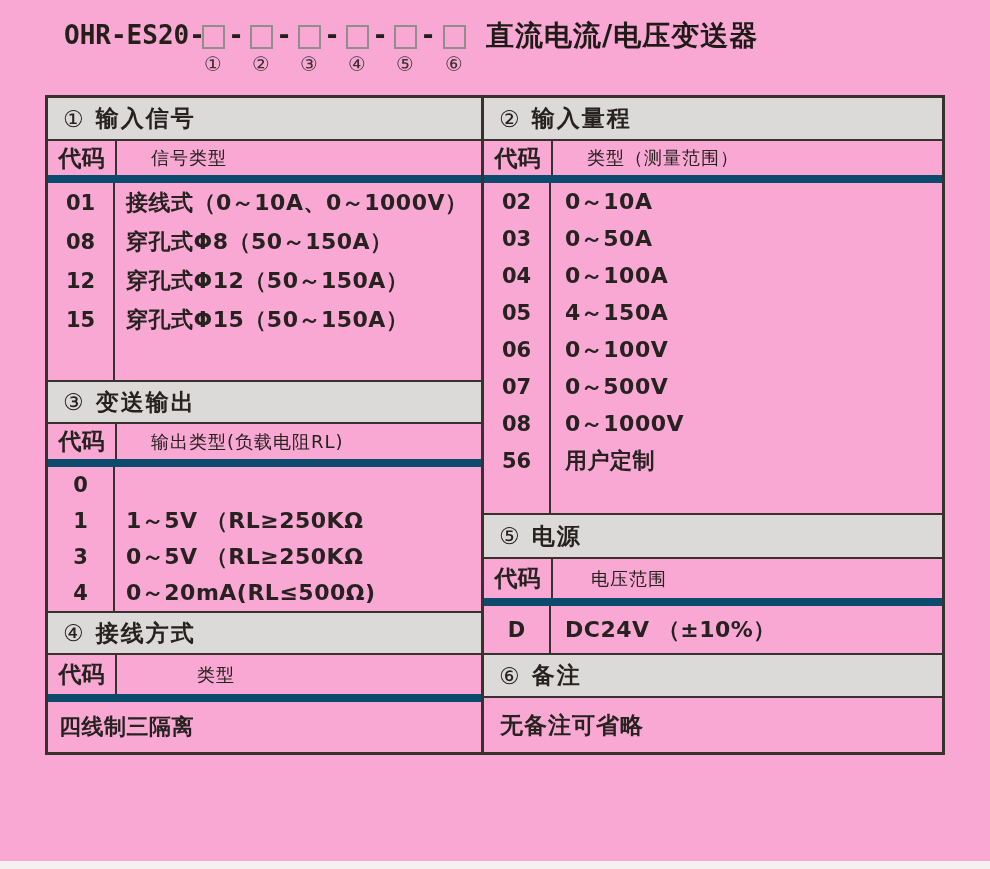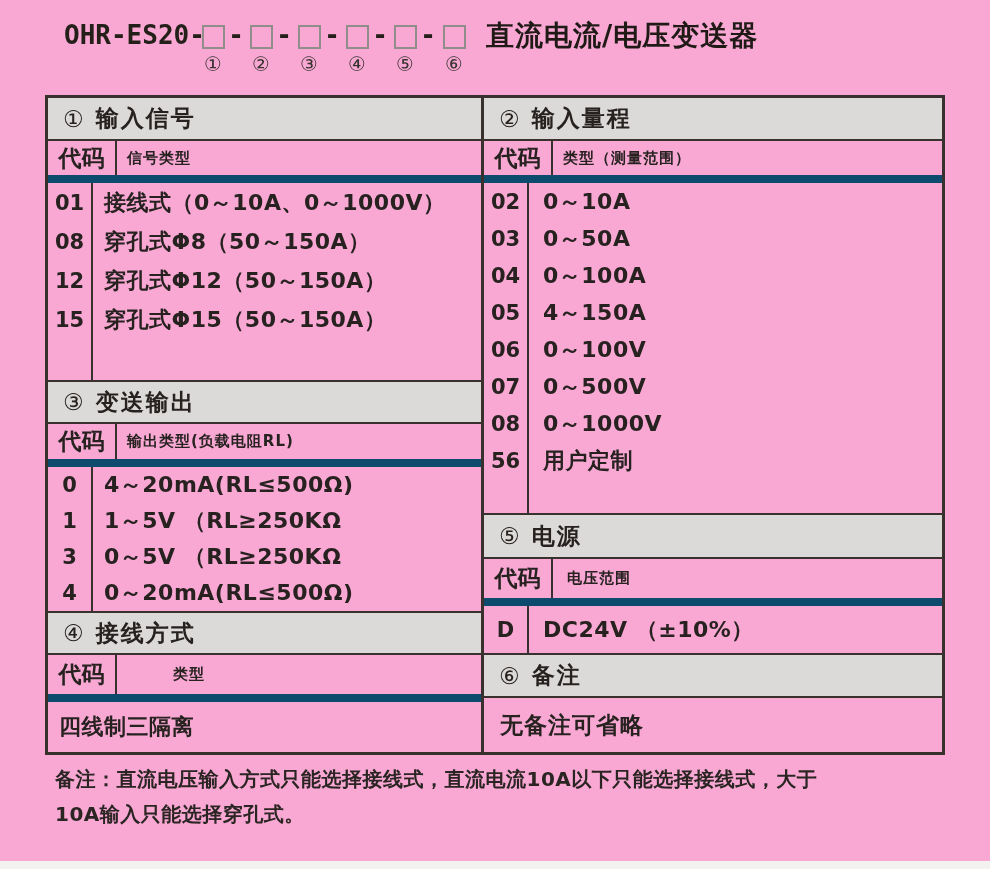--- a/index.html
+++ b/index.html
@@ -68,35 +68,36 @@
     display: flex; border-bottom: 8px solid #0c4a6e; flex: none;
     align-items: stretch;
   }
   .code-h {
     width: 69px; border-right: 2px solid #39312d;
     display: flex; align-items: center; justify-content: center;
     font-weight: bold; font-size: 23px; flex: none;
   }
   .type-h {
     flex: 1; display: flex; align-items: center;
-    padding-left: 10px; font-weight: bold; font-size: 15px;
+    padding-left: 10px; font-weight: normal; font-size: 18px;
     letter-spacing: 1px;
+    margin-left: 24px;
   }
   .type-h.pad-wide { padding-left: 56px; }
   .type-h.pad-med  { padding-left: 14px; }
 
   .data-block {
     display: flex; flex-direction: column;
     border-bottom: 2px solid #39312d; flex: none;
   }
   .data-block.grow { flex: 1; border-bottom: none; }
   .data-row { display: flex; flex: none; align-items: stretch; }
   .data-row.grow { flex: 1; }
   .cell-code {
-    width: 45px; border-right: 2px solid #39312d;
+    width: 67px; border-right: 2px solid #39312d;
     display: flex; align-items: center; justify-content: center;
     font-weight: bold; font-size: 21px; flex: none;
   }
   .cell-label {
     flex: 1; display: flex; align-items: center;
     padding-left: 11px; font-weight: bold; font-size: 22px;
     letter-spacing: 0.5px; white-space: nowrap;
   }
   .cell-label.pad-med { padding-left: 14px; }
 
@@ -197,21 +198,20 @@
         <span class="num">③</span>
         <span class="ttl">变送输出</span>
       </div>
       <div class="col-row h-col3">
         <div class="code-h">代码</div>
         <div class="type-h">输出类型(负载电阻RL)</div>
       </div>
       <div class="data-block h-dat3 rh36">
         <div class="data-row">
           <div class="cell-code">0</div>
-          <div class="cell-label">4～20mA(RL≤500Ω)</div>
         </div>
         <div class="data-row">
           <div class="cell-code">1</div>
           <div class="cell-label">1～5V （RL≥250KΩ</div>
         </div>
         <div class="data-row">
           <div class="cell-code">3</div>
           <div class="cell-label">0～5V （RL≥250KΩ</div>
         </div>
         <div class="data-row">
@@ -300,19 +300,15 @@
       </div>
 
       <div class="sec-header h-sec6">
         <span class="num">⑥</span>
         <span class="ttl">备注</span>
       </div>
       <div class="note-row">无备注可省略</div>
     </div>
   </div>
 
-  <div class="footnote">
-    <div>备注：直流电压输入方式只能选择接线式，直流电流10A以下只能选择接线式，大于</div>
-    <div>10A输入只能选择穿孔式。</div>
-  </div>
 
   <div class="bottom-strip"></div>
 </div>
 
 </body></html>

